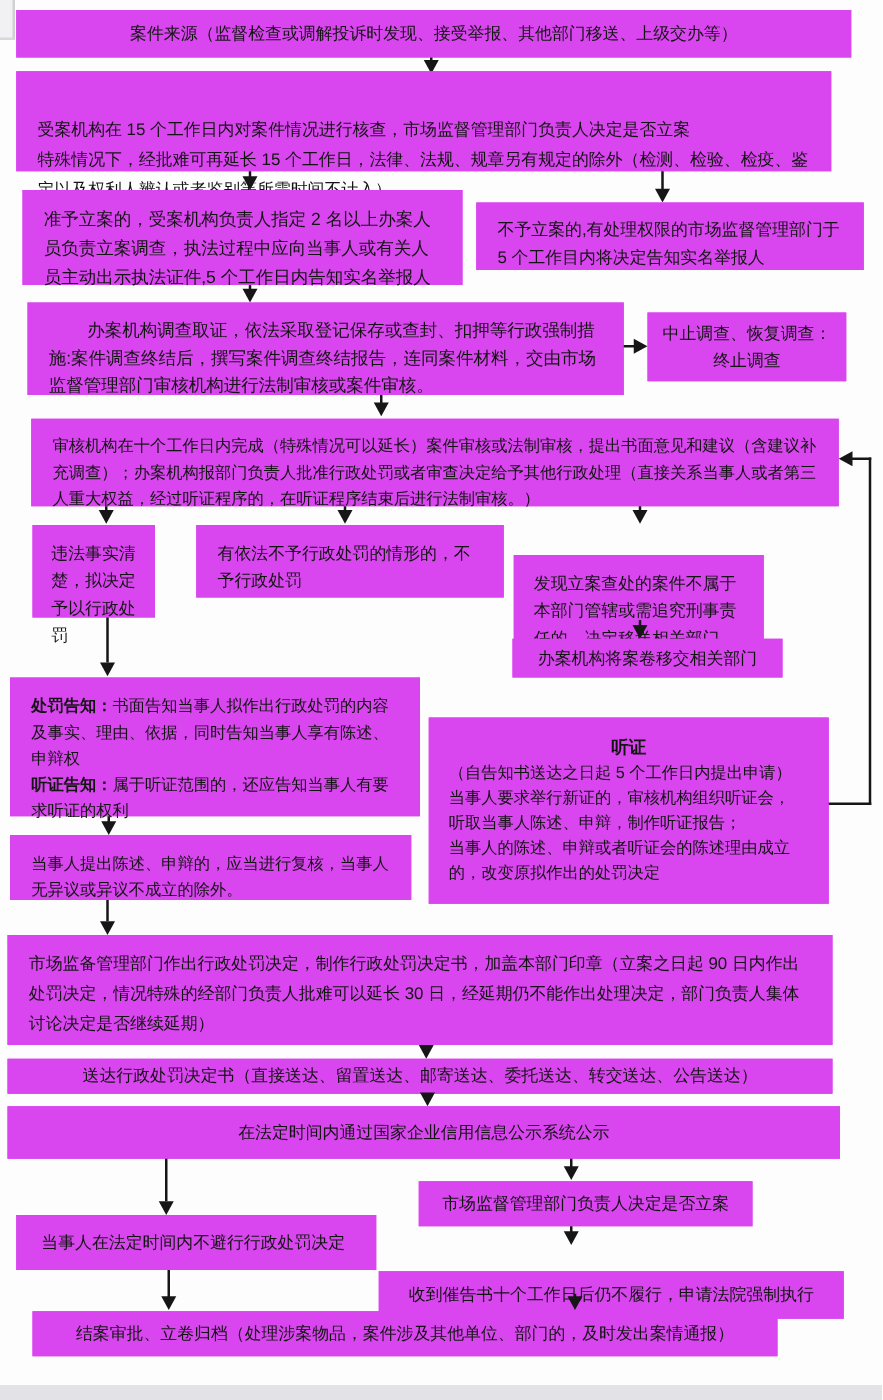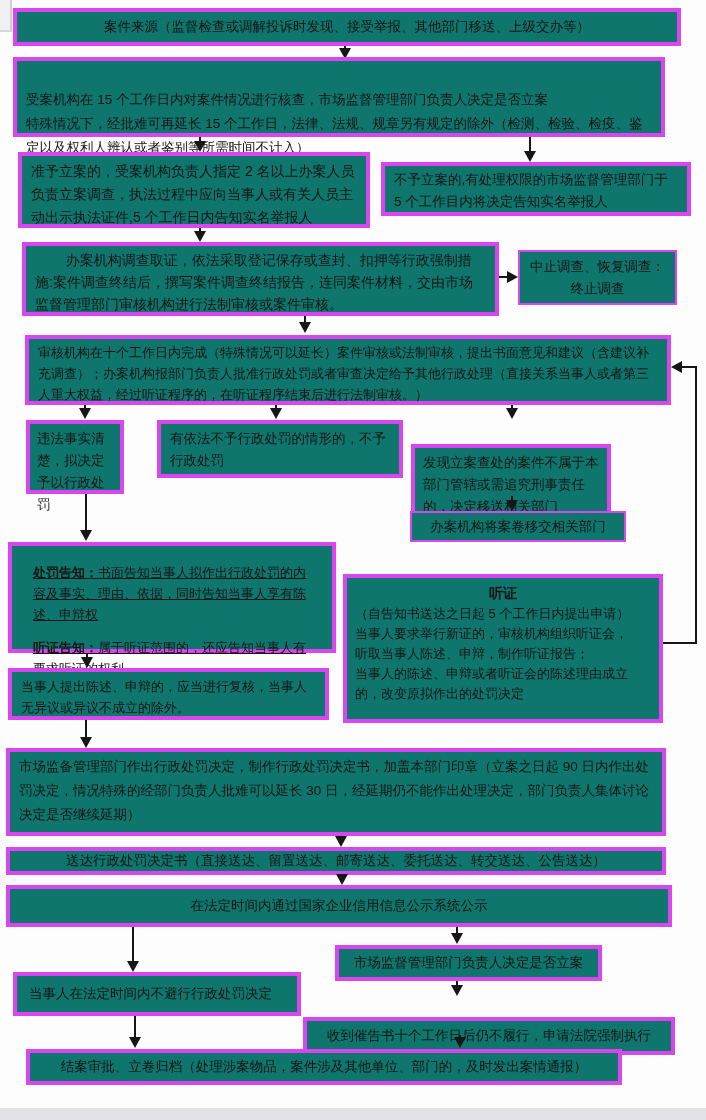--- a/index.html
+++ b/index.html
@@ -7,36 +7,36 @@
     position:relative;
     width:706px;height:1120px;
     background:#fdfdfd;
     overflow:hidden;
     font-family:"Liberation Sans","DejaVu Sans",sans-serif;
     color:#141414;
   }
   .node{
     position:absolute;
     box-sizing:border-box;
-    border:4px solid #d946ef;
-    background:#0f766e;
+    border:8px solid #d946ef;
+    background:#d946ef;
     font-size:13.5px;
     line-height:24px;
     padding:4px 9px;
   }
   .bd2{border-width:2px;}
   .center{text-align:center;}
   .vcenter{display:flex;align-items:center;justify-content:center;}
   .vleft{display:flex;align-items:center;justify-content:flex-start;}
   .pre{white-space:pre-line;}
   .ln{position:absolute;background:#161616;}
   .tri-down{position:absolute;width:0;height:0;border-left:6px solid transparent;border-right:6px solid transparent;border-top:11px solid #161616;}
   .tri-right{position:absolute;width:0;height:0;border-top:6px solid transparent;border-bottom:6px solid transparent;border-left:11px solid #161616;}
   .tri-left{position:absolute;width:0;height:0;border-top:6px solid transparent;border-bottom:6px solid transparent;border-right:11px solid #161616;}
-  .runin p{margin:12px;text-decoration:underline;}
+  .runin p{margin:0;}
   .bold{font-weight:bold;}
   .hearing-title{font-weight:bold;text-align:center;font-size:14px;line-height:22px;}
   .footer-bar{position:absolute;left:0;width:706px;background:#e3e3e7;}
   .tl-artifact{position:absolute;left:0;top:0;width:10px;height:30px;border-right:2px solid #d0d0d4;border-bottom:2px solid #d8d8dc;background:#f1f1f3;}
 </style>
 </head>
 <body>
 
 <div id="canvas">
 

